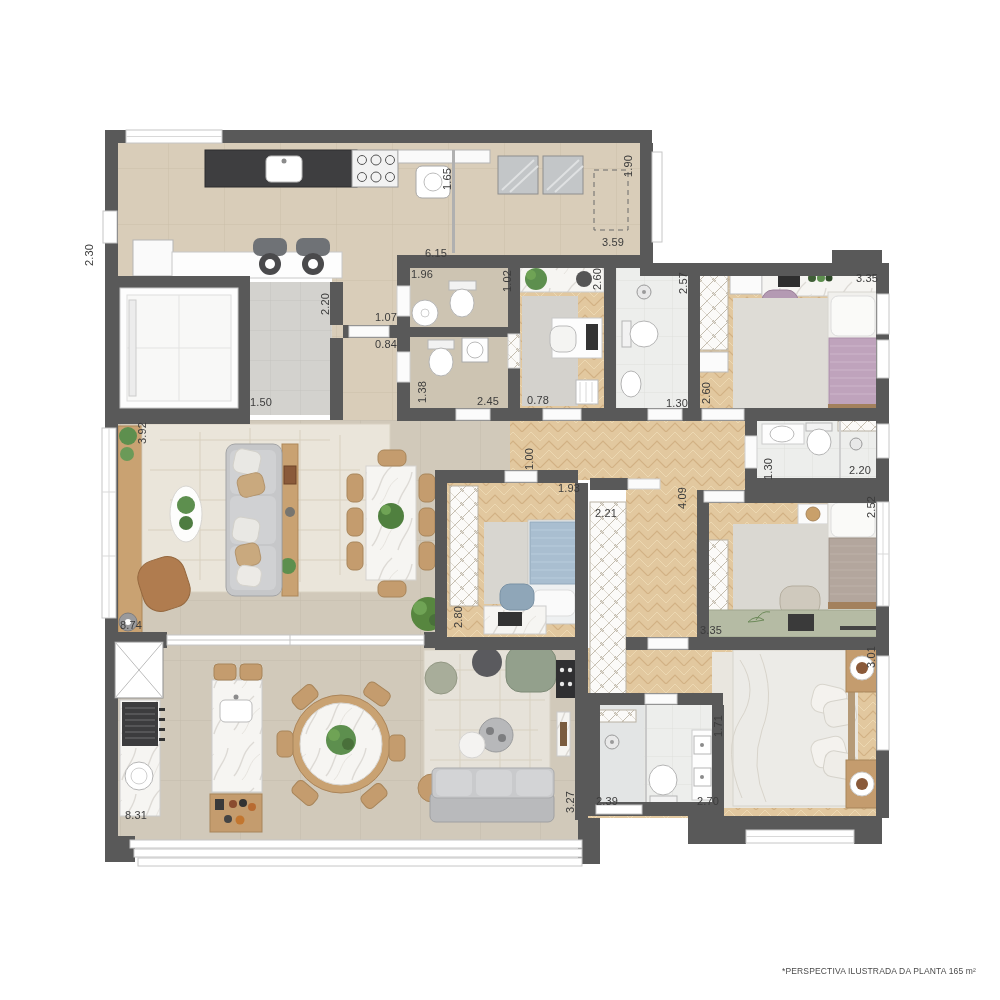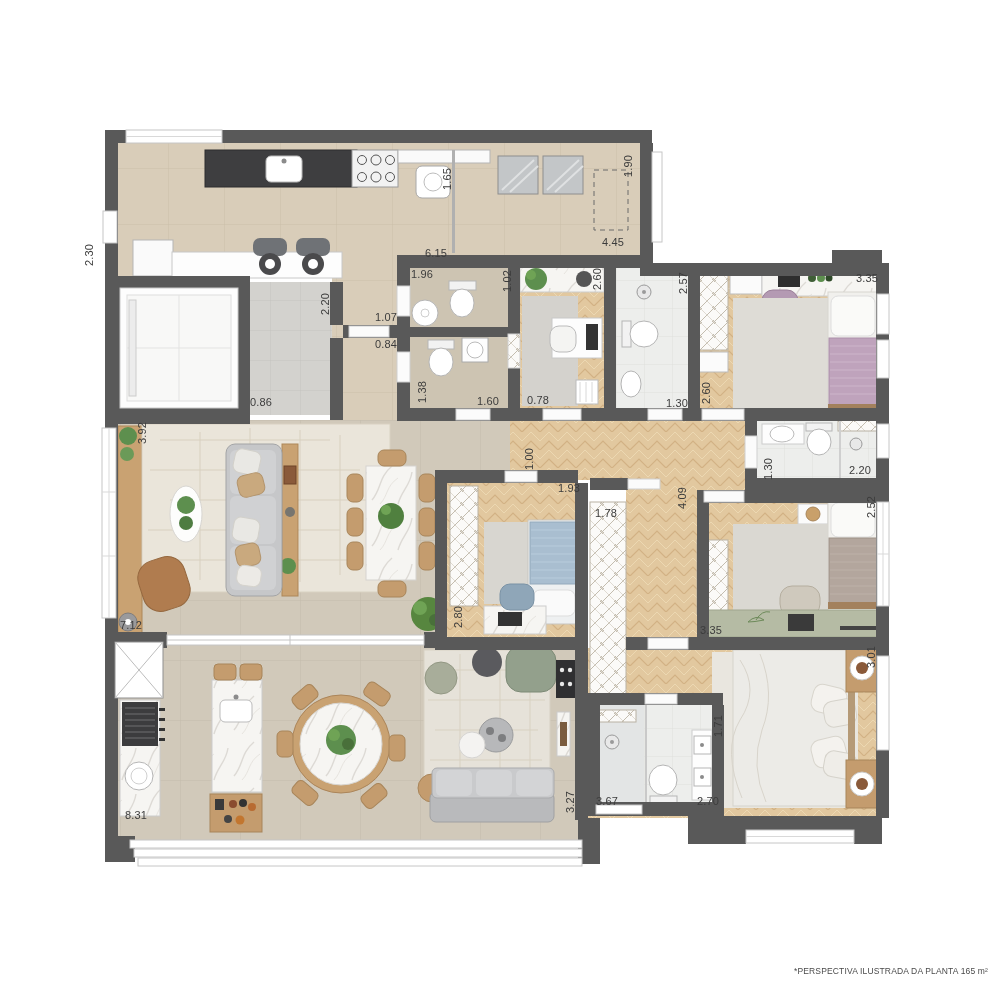--- a/index.html
+++ b/index.html
@@ -2,21 +2,21 @@
 <html><head>
 <meta charset="utf-8">
 <style>
   html,body{margin:0;padding:0;background:#ffffff;}
   .stage{position:relative;width:1000px;height:1000px;background:#ffffff;overflow:hidden;
          font-family:"Liberation Sans",sans-serif;}
   .plan-svg{position:absolute;left:0;top:0;}
   .lbl{position:absolute;font-size:11px;color:#3c3c3c;letter-spacing:.2px;white-space:nowrap;
        transform:translate(-50%,-50%);font-family:"Liberation Sans",sans-serif;}
   .lbl.v{transform:translate(-50%,-50%) rotate(-90deg);}
-  .footer-note{position:absolute;right:12px;top:966px;font-size:8.5px;color:#4a4a4a;letter-spacing:.15px;text-align:right;}
+  .footer-note{position:absolute;right:24px;top:966px;font-size:8.5px;color:#4a4a4a;letter-spacing:.15px;text-align:right;}
 </style>
 </head>
 <body>
 
 <div class="stage">
 
 <svg class="plan-svg" width="1000" height="1000" viewBox="0 0 1000 1000">
   <defs>
     <pattern id="herr" width="36" height="18" patternUnits="userSpaceOnUse">
       <rect width="36" height="18" fill="#e2c89f"></rect>
@@ -439,47 +439,47 @@
     <rect x="129" y="300" width="7" height="96" fill="#ececec" stroke="#cccccc"></rect>
     <rect x="115" y="642" width="48" height="56" fill="#ffffff" stroke="#8f8f8f"></rect>
     <path d="M115 642 L163 698 M163 642 L115 698" stroke="#bdbdbd"></path>
   </g>
 </svg>
 
   <div class="lbl v" style="left:89px;top:255px">2.30</div>
   <div class="lbl v" style="left:447px;top:179px">1.65</div>
   <div class="lbl" style="left:436px;top:253px">6.15</div>
   <div class="lbl v" style="left:628px;top:166px">1.90</div>
-  <div class="lbl" style="left:613px;top:242px">4.45</div>
+  <div class="lbl" style="left:613px;top:242px">3.59</div>
   <div class="lbl v" style="left:325px;top:304px">2.20</div>
   <div class="lbl" style="left:386px;top:317px">1.07</div>
   <div class="lbl" style="left:386px;top:344px">0.84</div>
-  <div class="lbl" style="left:261px;top:402px">0.86</div>
+  <div class="lbl" style="left:261px;top:402px">1.50</div>
   <div class="lbl" style="left:422px;top:274px">1.96</div>
   <div class="lbl v" style="left:507px;top:281px">1.02</div>
   <div class="lbl v" style="left:597px;top:279px">2.60</div>
   <div class="lbl v" style="left:683px;top:283px">2.57</div>
   <div class="lbl v" style="left:422px;top:392px">1.38</div>
-  <div class="lbl" style="left:488px;top:401px">1.60</div>
+  <div class="lbl" style="left:488px;top:401px">2.45</div>
   <div class="lbl" style="left:538px;top:400px">0.78</div>
   <div class="lbl" style="left:677px;top:403px">1.30</div>
   <div class="lbl v" style="left:706px;top:393px">2.60</div>
   <div class="lbl" style="left:867px;top:278px">3.35</div>
   <div class="lbl v" style="left:768px;top:469px">1.30</div>
   <div class="lbl" style="left:860px;top:470px">2.20</div>
   <div class="lbl v" style="left:871px;top:507px">2.52</div>
   <div class="lbl v" style="left:682px;top:498px">4.09</div>
   <div class="lbl v" style="left:142px;top:433px">3.92</div>
-  <div class="lbl" style="left:131px;top:625px">7.12</div>
+  <div class="lbl" style="left:131px;top:625px">8.74</div>
   <div class="lbl v" style="left:529px;top:459px">1.00</div>
   <div class="lbl" style="left:569px;top:488px">1.93</div>
-  <div class="lbl" style="left:606px;top:513px">1.78</div>
+  <div class="lbl" style="left:606px;top:513px">2.21</div>
   <div class="lbl v" style="left:458px;top:617px">2.80</div>
   <div class="lbl" style="left:711px;top:630px">3.35</div>
   <div class="lbl v" style="left:871px;top:657px">3.01</div>
   <div class="lbl" style="left:708px;top:801px">2.70</div>
   <div class="lbl v" style="left:718px;top:726px">1.71</div>
-  <div class="lbl" style="left:607px;top:801px">3.67</div>
+  <div class="lbl" style="left:607px;top:801px">2.39</div>
   <div class="lbl v" style="left:570px;top:802px">3.27</div>
   <div class="lbl" style="left:136px;top:815px">8.31</div>
 
   <div class="footer-note">*PERSPECTIVA ILUSTRADA DA PLANTA 165 m²</div>
 </div>
 
 </body></html>

